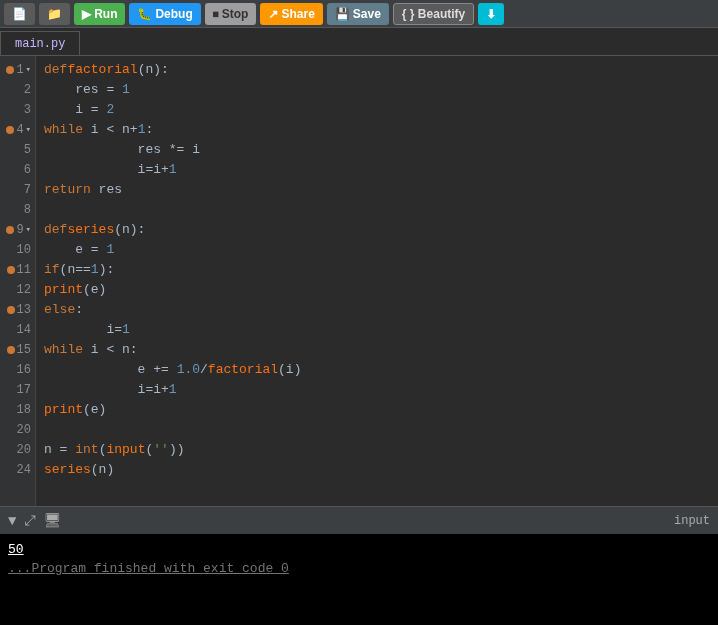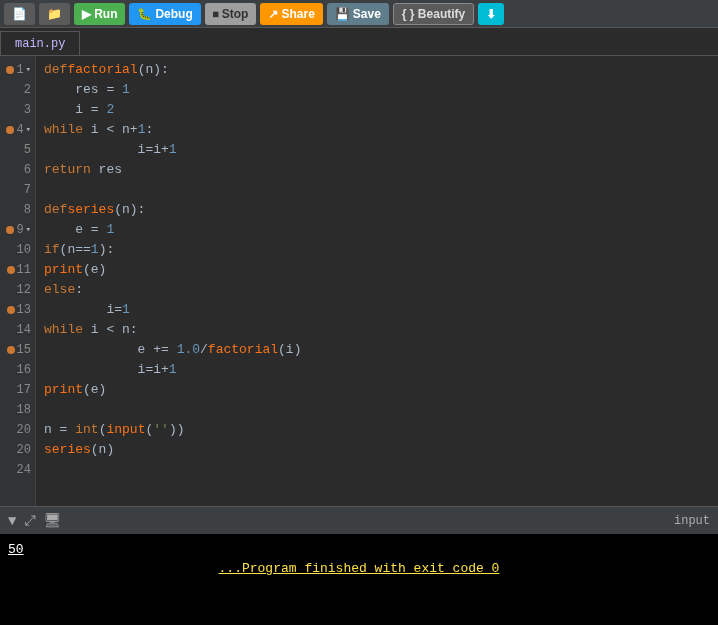--- a/index.html
+++ b/index.html
@@ -125,21 +125,21 @@
     #console {
       background: #000;
       color: #fff;
       font-size: 13px;
       font-family: 'Courier New', monospace;
       padding: 6px 8px;
       height: 119px;
       overflow: hidden;
     }
     .console-line { line-height: 19px; white-space: pre; text-decoration: underline; }
-    .console-green { color: #fde047; text-align: center; }
+    .console-green { color: #737373; }
     .console-cursor {
       display: inline-block;
       width: 8px;
       height: 14px;
       background: #fff;
       vertical-align: text-bottom;
     }
 
     .ln-cell {
       display: flex;
@@ -284,20 +284,21 @@
       <div class="ln-cell">
         <span style="width: 8px; display: inline-block;"></span>
         <span>24</span>
       </div>
     </div>
   <div id="code-area">
       <div class="code-line"><span class="kw">def</span> <span class="fn">factorial</span>(n):</div>
       <div class="code-line">    res = <span class="num">1</span></div>
       <div class="code-line">    i = <span class="num">2</span></div>
       <div class="code-line">    <span class="kw">while</span> i &lt; n+<span class="num">1</span>:</div>
+      <div class="code-line">            res *= i</div>
       <div class="code-line">            i=i+<span class="num">1</span></div>
       <div class="code-line">    <span class="kw">return</span> res</div>
       <div class="code-line">&nbsp;</div>
       <div class="code-line"><span class="kw">def</span> <span class="fn">series</span>(n):</div>
       <div class="code-line">    e = <span class="num">1</span></div>
       <div class="code-line">    <span class="kw">if</span>(n==<span class="num">1</span>):</div>
       <div class="code-line">        <span class="fn">print</span>(e)</div>
       <div class="code-line">    <span class="kw">else</span>:</div>
       <div class="code-line">        i=<span class="num">1</span></div>
       <div class="code-line">        <span class="kw">while</span> i &lt; n:</div>

